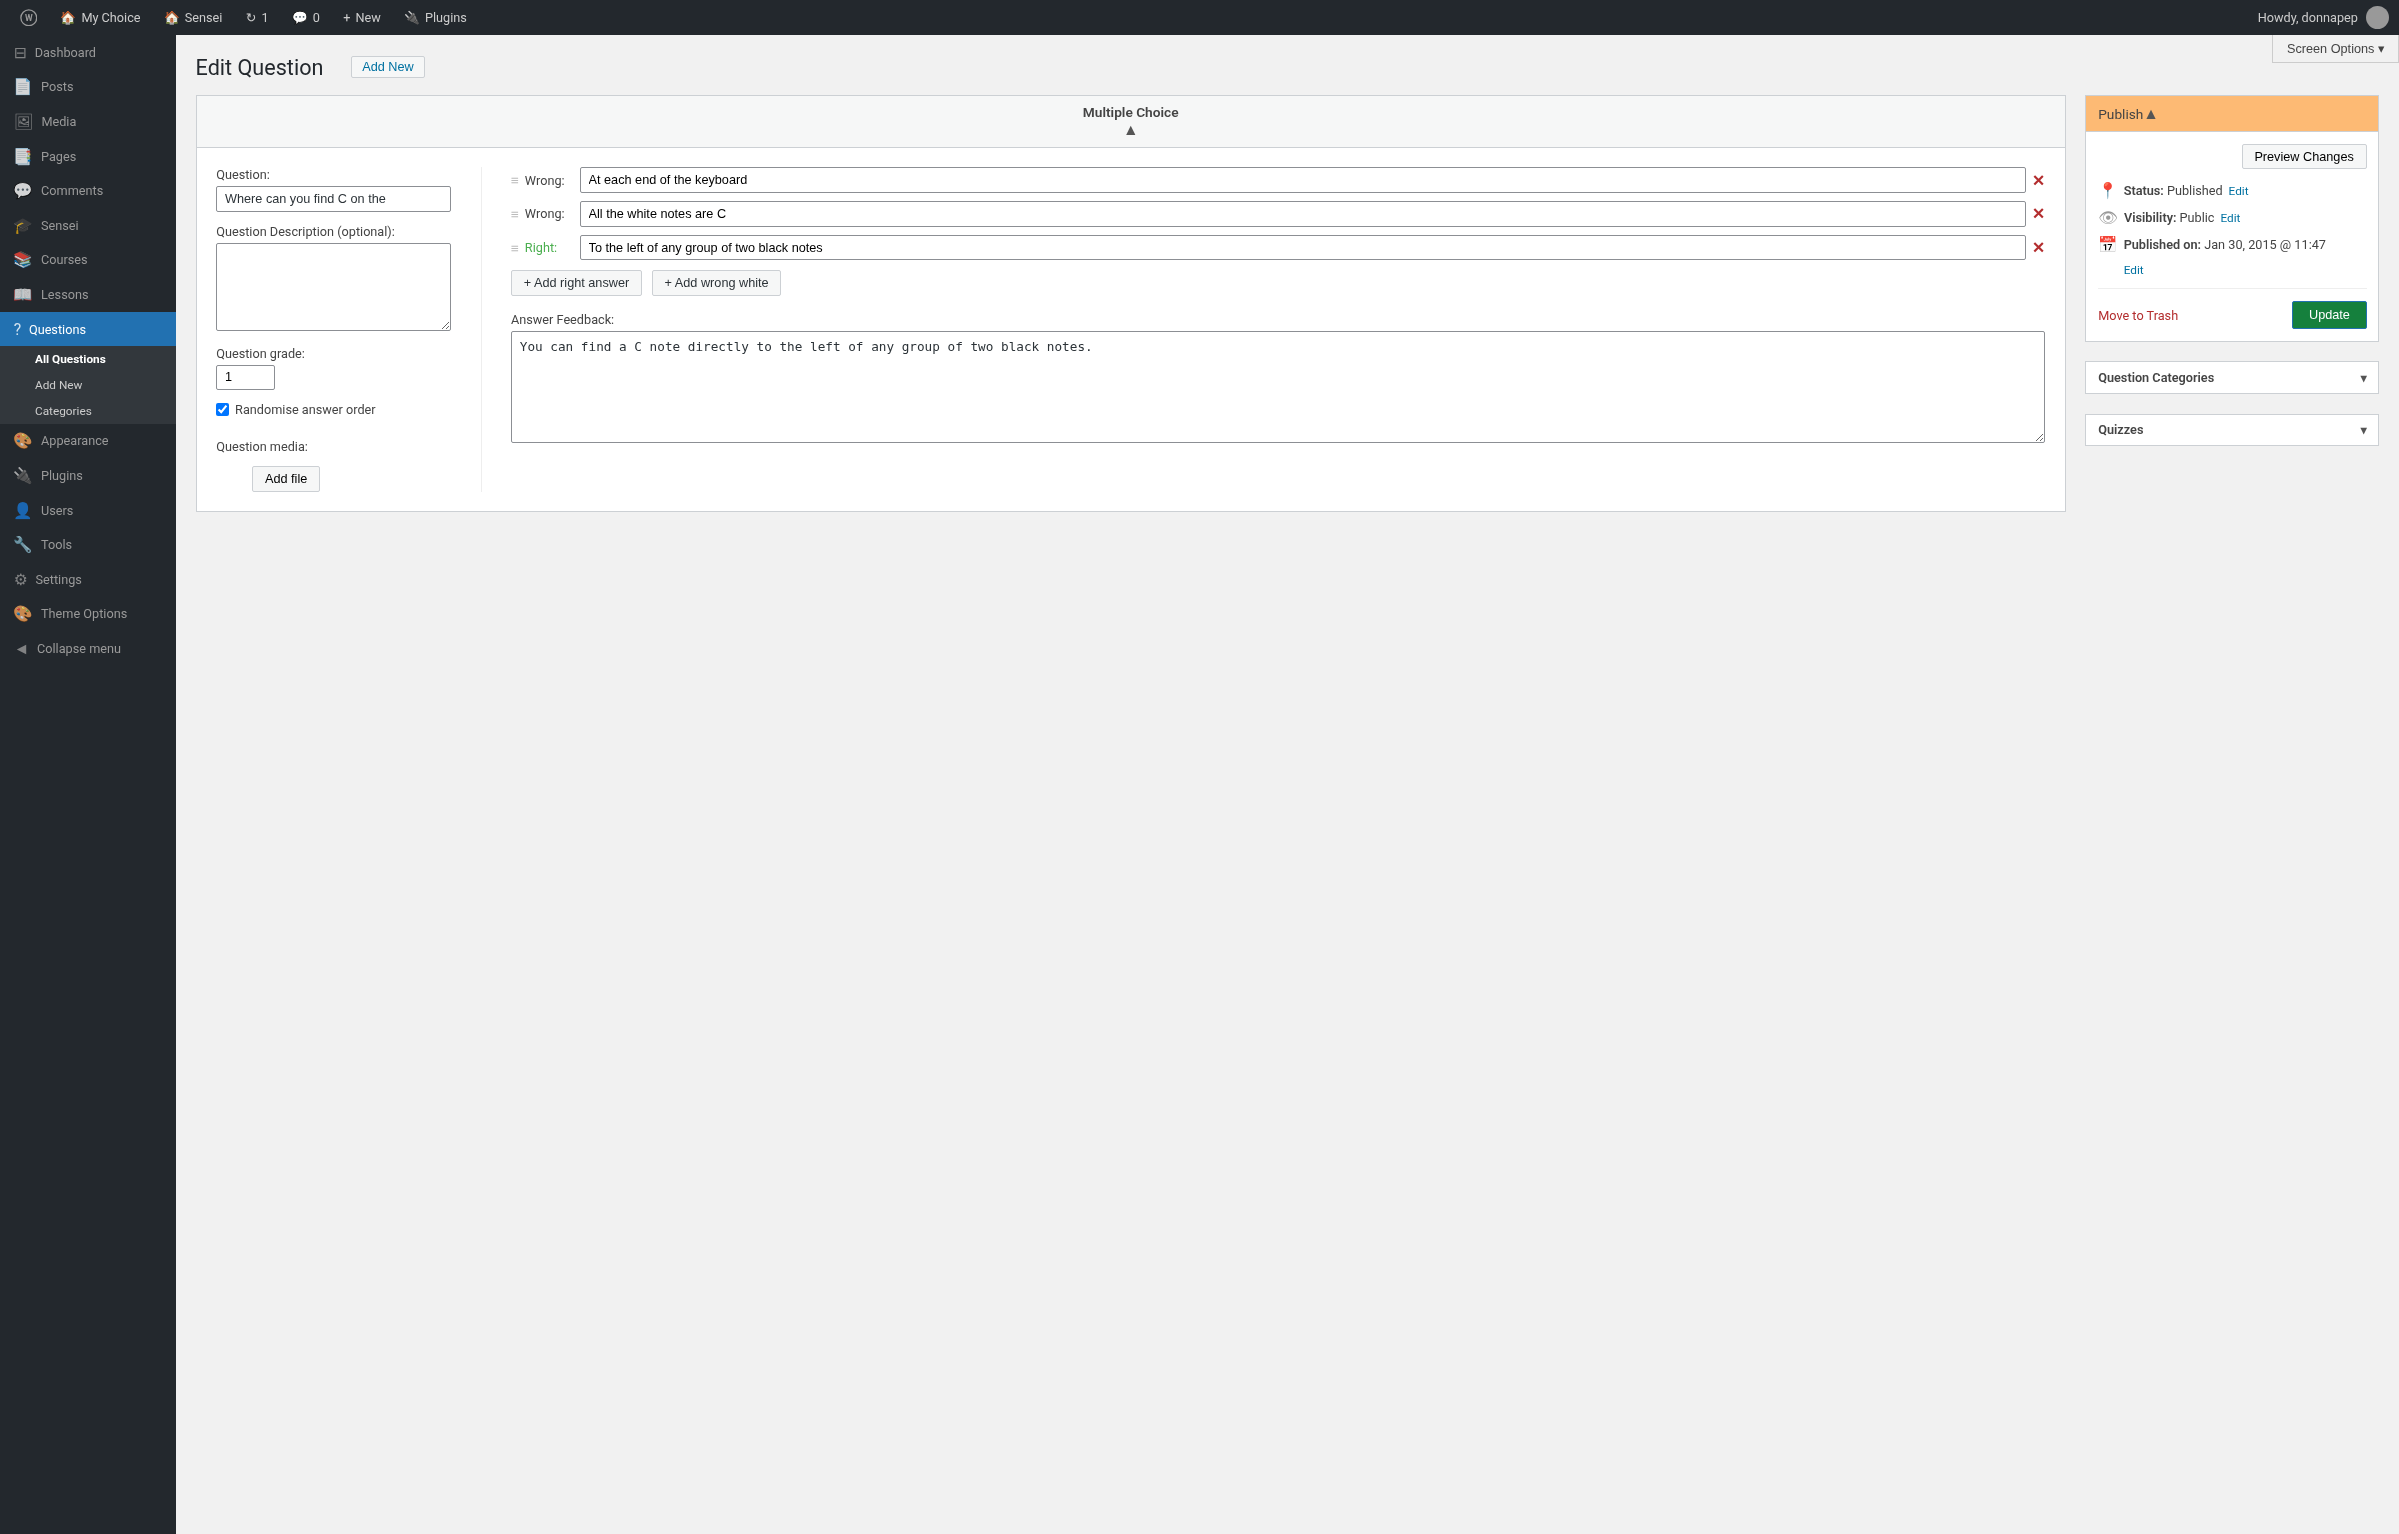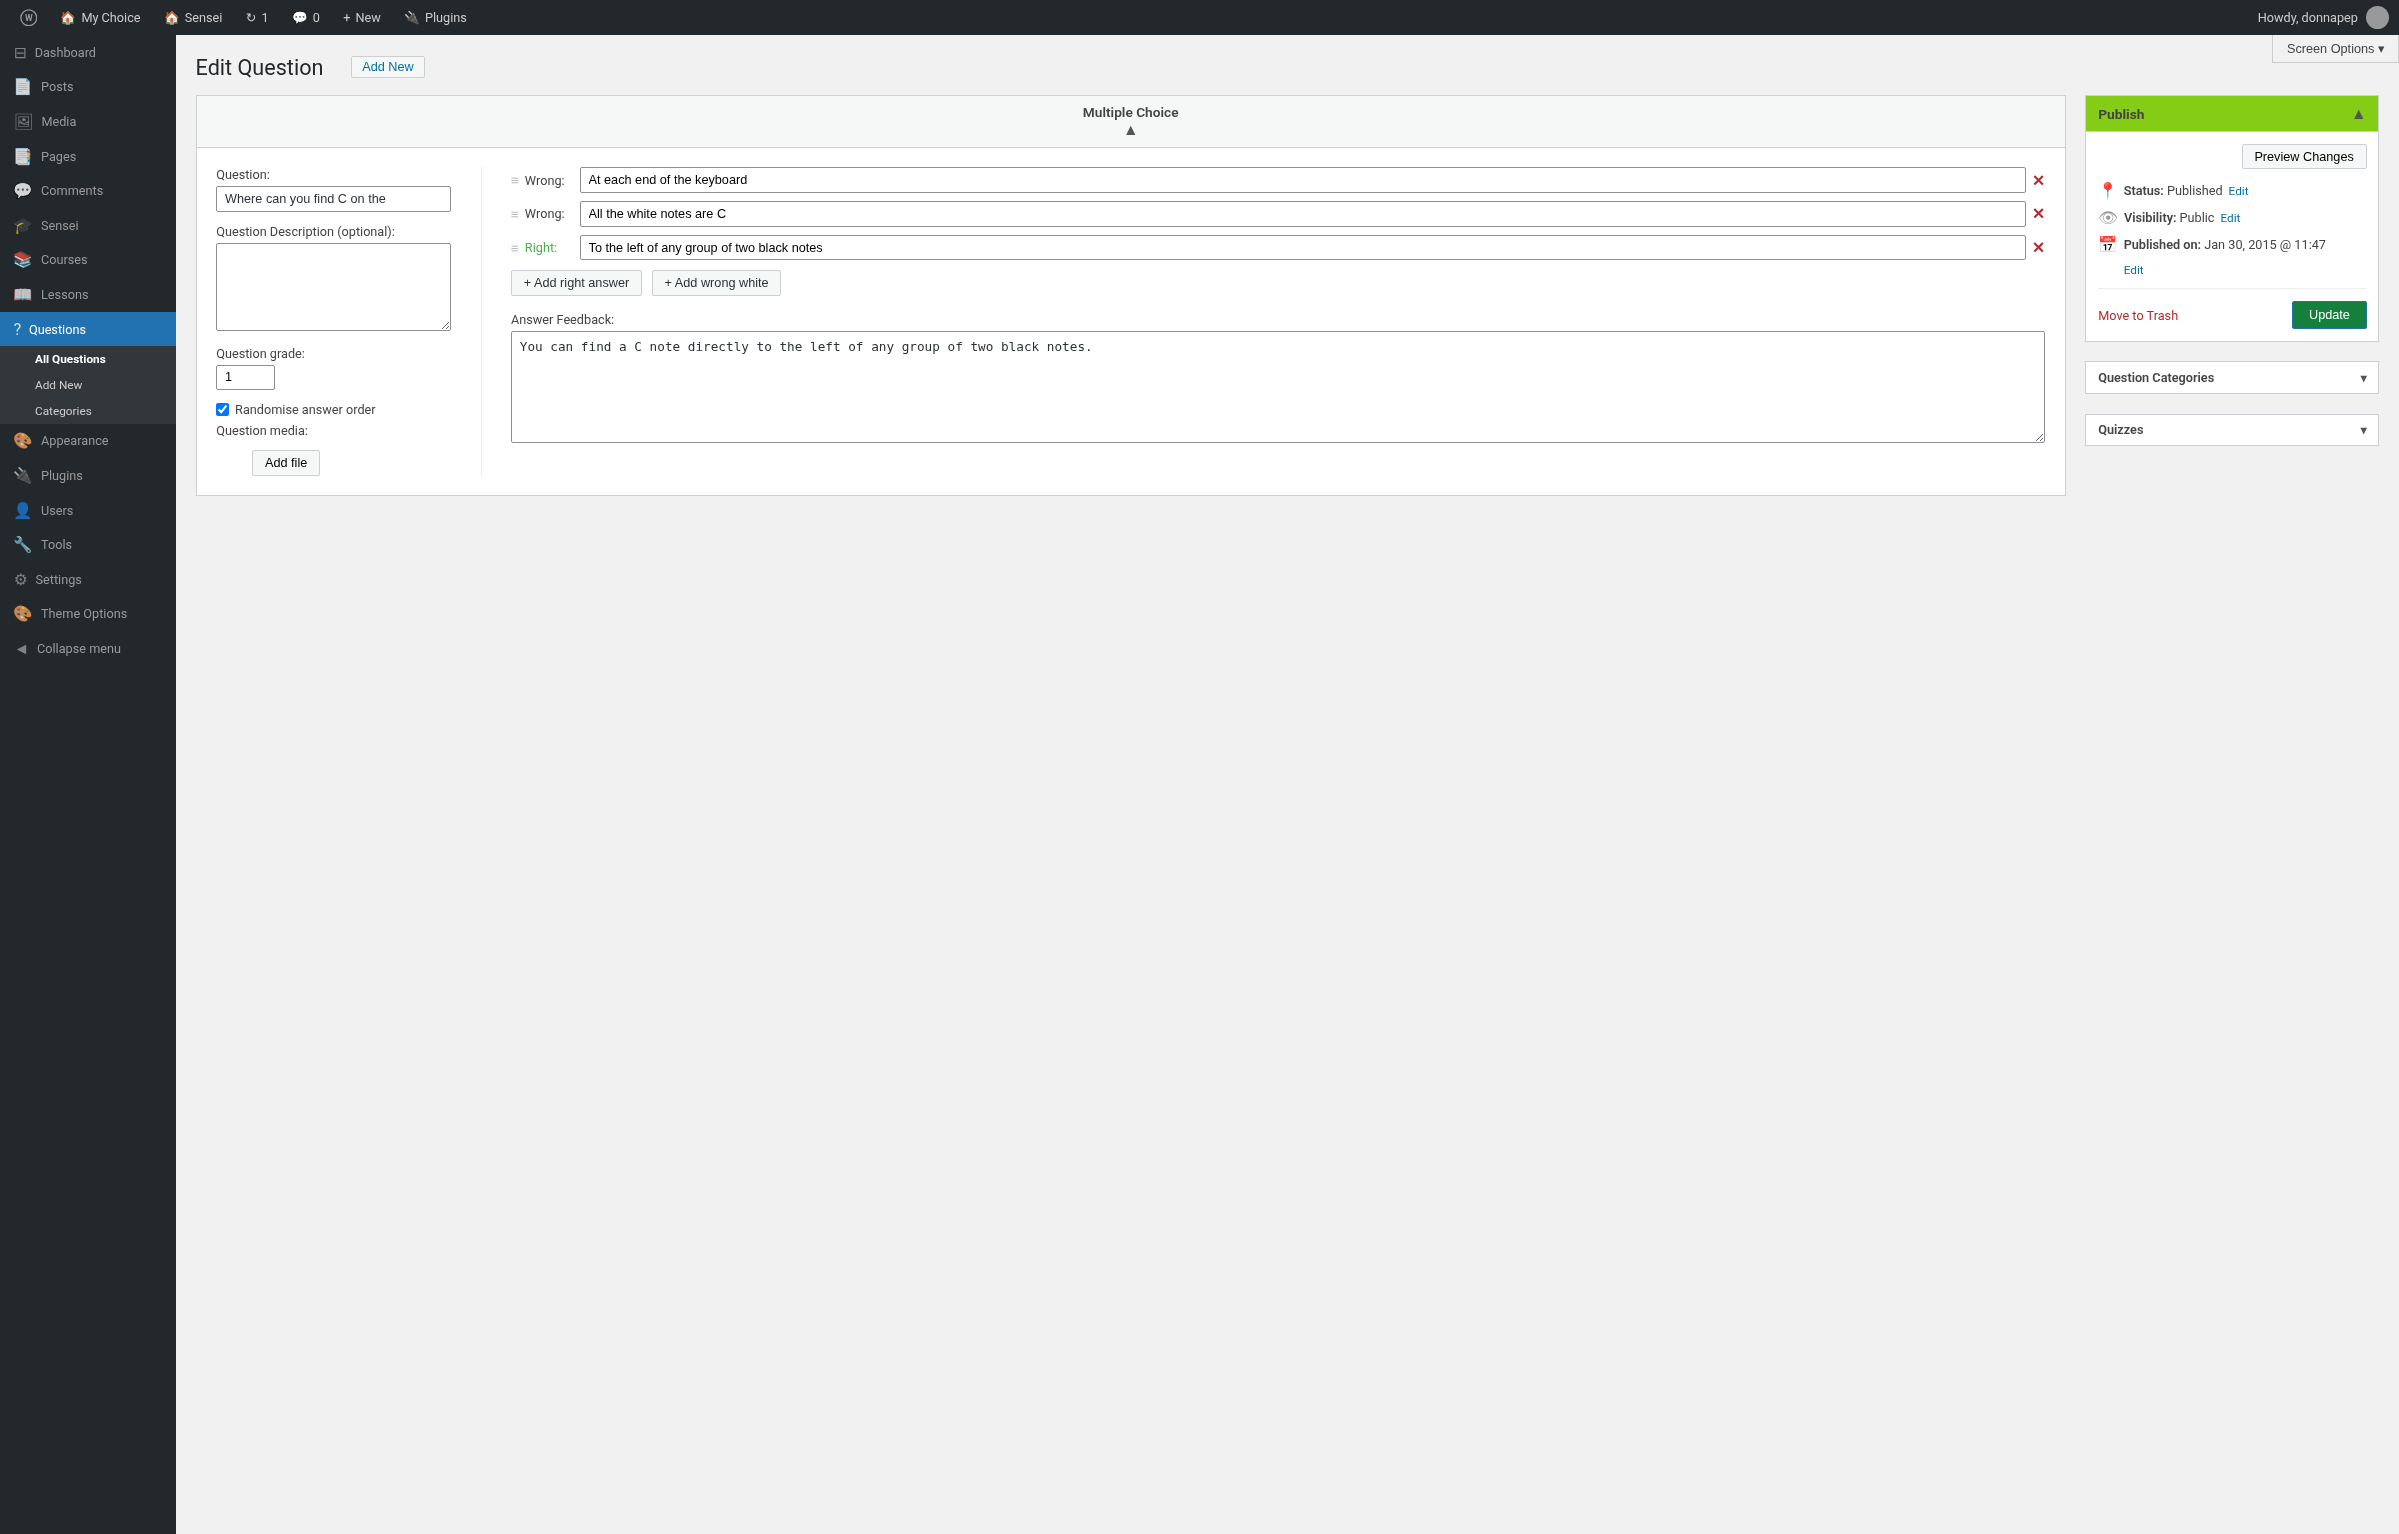--- a/index.html
+++ b/index.html
@@ -192,21 +192,21 @@
       padding: 4.9px 7.8px;
       font-size: 12.7px;
       border-radius: 2px;
     }
 
     .checkbox-row {
       display: flex;
       align-items: center;
       gap: 5.9px;
       margin-top: 11.8px;
-      margin-bottom: 6px;
+      margin-bottom: 22px;
     }
 
     .answer-row {
       display: flex;
       align-items: center;
       gap: 5.9px;
       margin-bottom: 7.8px;
     }
     .drag-handle { color: #bbb; font-size: 13.7px; cursor: move; }
     .answer-label { font-size: 12.7px; width: 49px; flex-shrink: 0; }
@@ -245,27 +245,27 @@
       font-size: 12.7px;
       border-radius: 2px;
       resize: both;
       height: 112px;
       color: #2c3338;
     }
 
     
     .publish-panel { background: #fff; border: 1px solid #ccd0d4; margin-bottom: 19.6px; }
     .publish-header {
-      background: #84cc16;
+      background: #fdba74;
       border-bottom: 1px solid #ccd0d4;
       padding: 7.8px 11.8px;
       display: flex;
-      justify-content: space-between;
-      align-items: center;
-      font-weight: 700;
+      justify-content: flex-start;
+      align-items: center;
+      font-weight: 400;
       font-size: 13.7px;
     }
     .publish-body { padding: 11.8px; }
     .preview-btn {
       display: block;
       width: 100%;
       text-align: right;
       margin-bottom: 11.8px;
     }
     .preview-changes-btn {

